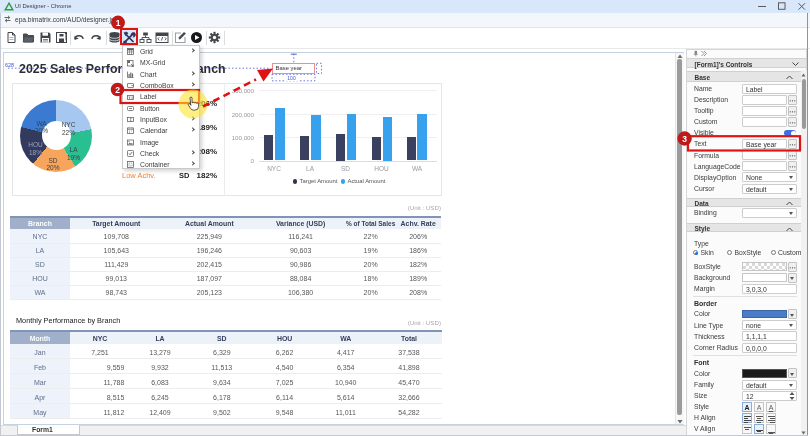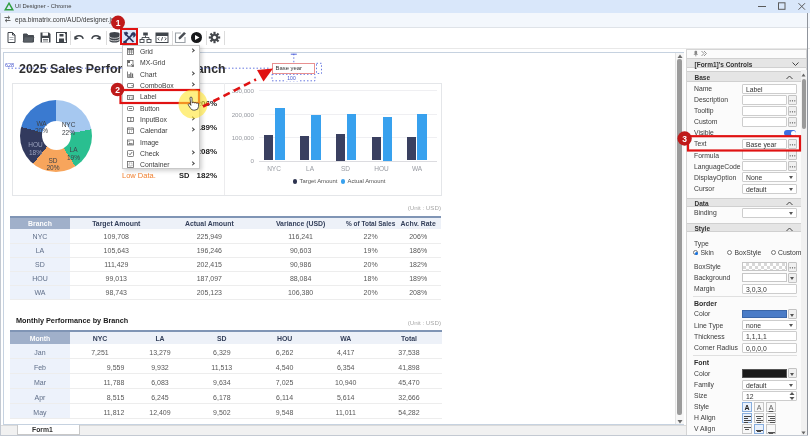--- a/index.html
+++ b/index.html
@@ -29,21 +29,21 @@
 .grid{left:259px;width:178px;height:1px;background:#efeff2;}
 
 table{border-collapse:collapse;table-layout:fixed;position:absolute;}
 #t1,#t2{border-top:2px solid #8095b5;}
 th{background:#edf1f8;color:#333f5a;font-weight:bold;font-size:6.9px;text-align:center;white-space:nowrap;overflow:hidden;}
 th.fc{background:#a0b0ca;color:#fdfdfd;}
 td{font-size:7px;color:#585858;text-align:center;border-bottom:1px solid #ededed;background:#fff;}
 #t2 td{vertical-align:bottom;padding-bottom:2px;}
 td.fc{background:#edf2fb;color:#5f6e88;}
 .unit{font-size:6.2px;color:#a8a8a8;width:80px;text-align:right;}
-#mtitle{left:16px;top:316.4px;font-size:7.3px;font-weight:bold;color:#202020;}
+#mtitle{left:16px;top:316.4px;font-size:7.3px;font-weight:normal;color:#202020;}
 
 #status{left:0;top:424.5px;width:686px;height:11.5px;background:#f1f1f1;border-top:1px solid #dadada;}
 #ftab{left:17px;top:424.5px;width:63px;height:10.5px;background:#fff;border:1px solid #c8c8c8;border-top:none;font-size:6.8px;font-weight:bold;color:#333;text-align:left;padding-left:14px;line-height:10px;}
 
 #panel{left:686px;top:48.5px;width:121px;height:387.5px;background:#fbfbfb;border:1px solid #d5d5d5;border-bottom:none;}
 .pbar{left:687px;width:119px;background:#e5e5e5;border-top:1px solid #d0d0d0;border-bottom:1px solid #d0d0d0;}
 .pbart{position:absolute;left:7.5px;top:2.2px;font-size:6.5px;font-weight:bold;color:#333;}
 .plbl{font-size:6.8px;color:#3b3b3b;left:694px;}
 .pbold{font-size:7px;font-weight:bold;color:#2e2e2e;left:694px;}
 .inp{left:742px;background:#fff;border:1px solid #cdcdcd;height:10px;font-size:6.8px;color:#333;line-height:9px;padding-left:3px;border-radius:1px;}
@@ -185,21 +185,21 @@
 
 <div class="abs kpl" style="left:122px;top:99px;">High Achv.</div>
 <div class="abs kpb" style="left:179px;top:99px;">NYC</div>
 <div class="abs kpp" style="left:177px;top:98.5px;">206%</div>
 <div class="abs kpl" style="left:122px;top:123px;">Avg. Achv.</div>
 <div class="abs kpb" style="left:179px;top:123px;">HOU</div>
 <div class="abs kpp" style="left:177px;top:122.5px;">189%</div>
 <div class="abs kpl" style="left:122px;top:147px;">Top Achv.</div>
 <div class="abs kpb" style="left:179px;top:147px;">WA</div>
 <div class="abs kpp" style="left:177px;top:146.5px;">208%</div>
-<div class="abs kpl" style="left:122px;top:171px;">Low Data.</div>
+<div class="abs kpl" style="left:122px;top:171px;">Low Achv.</div>
 <div class="abs kpb" style="left:179px;top:171px;">SD</div>
 <div class="abs kpp" style="left:177px;top:170.5px;">182%</div>
 
 <div class="abs grid" style="top:90.2px;"></div>
 <div class="abs grid" style="top:113.7px;"></div>
 <div class="abs grid" style="top:137.1px;"></div>
 <div class="abs grid" style="top:160.5px;background:#dcdce0;"></div>
 <div class="abs ylab" style="left:226px;top:87px;">300,000</div>
 <div class="abs ylab" style="left:226px;top:110.5px;">200,000</div>
 <div class="abs ylab" style="left:226px;top:134px;">100,000</div>

